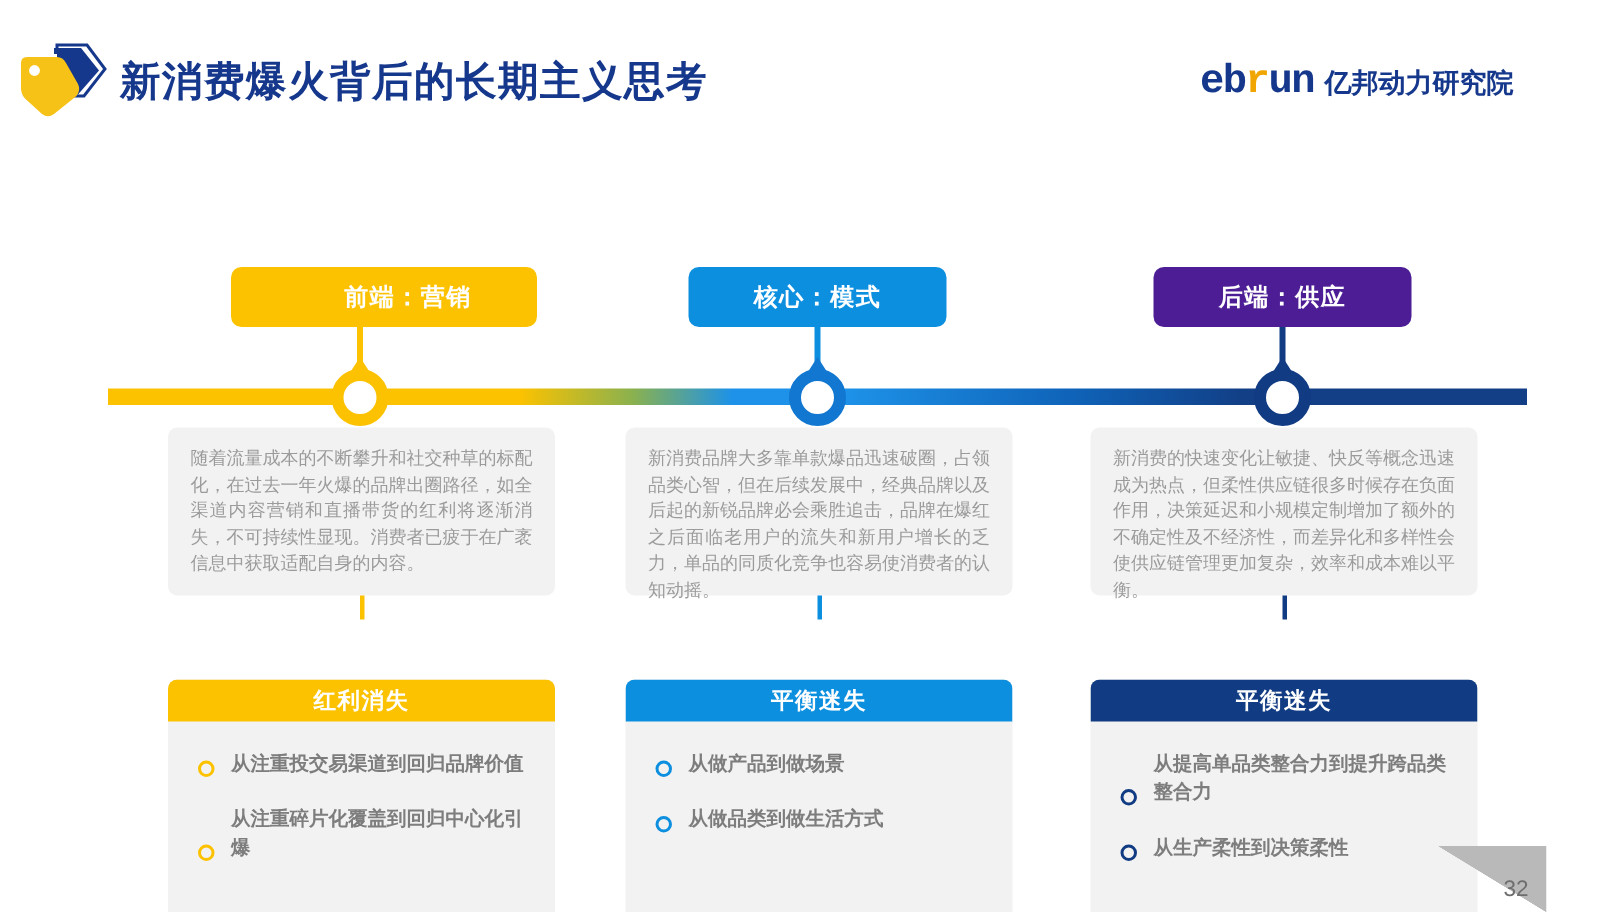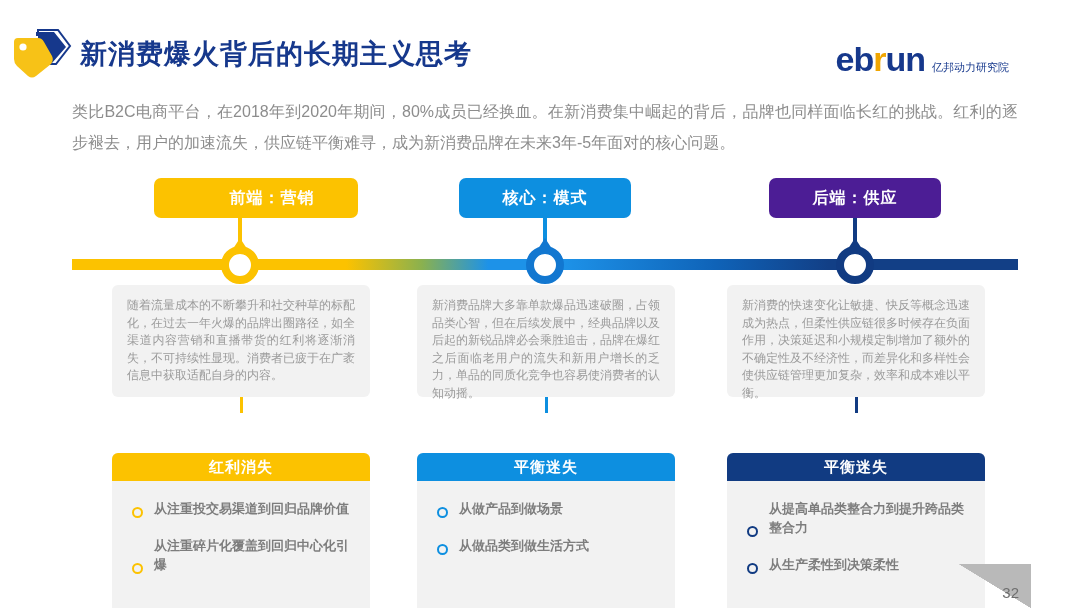--- a/index.html
+++ b/index.html
@@ -38,30 +38,31 @@
   }
   .brand-logo {
     position: absolute;
     right: 22px;
     top: 42px;
     display: flex;
     align-items: baseline;
     gap: 7px;
   }
   .brand-en {
-    font-size: 34px;
+    font-size: 27px;
     font-weight: bold;
     color: #16388c;
     letter-spacing: -1px;
     line-height: 1;
+    font-family: Liberation Mono, monospace;
   }
   .brand-en .accent { color: #f0a500; }
   .brand-cn {
-    font-size: 11px;
-    font-weight: normal;
+    font-size: 18px;
+    font-weight: bold;
     color: #16388c;
     letter-spacing: 0px;
     line-height: 1;
     text-align: right;
   }
 
   
   .intro {
     position: absolute;
     left: 72px;
@@ -219,21 +220,20 @@
     </svg>
   </div>
 
   <div class="slide-title">新消费爆火背后的长期主义思考</div>
 
   <div class="brand-logo">
     <span class="brand-en"><span>eb</span><span class="accent">r</span><span>un</span></span>
     <span class="brand-cn">亿邦动力研究院</span>
   </div>
 
-  <div class="intro">类比B2C电商平台，在2018年到2020年期间，80%成员已经换血。在新消费集中崛起的背后，品牌也同样面临长红的挑战。红利的逐步褪去，用户的加速流失，供应链平衡难寻，成为新消费品牌在未来3年-5年面对的核心问题。</div>
 
   <div class="pill" style="left:154px;background:#fcc200;padding-left:32px;">
     <span>前端：营销</span>
   </div>
   <div class="pill" style="left:459px;background:#0d8fe0;">
     <span>核心：模式</span>
   </div>
   <div class="pill" style="left:769px;background:#4c1d95;">
     <span>后端：供应</span>
   </div>

